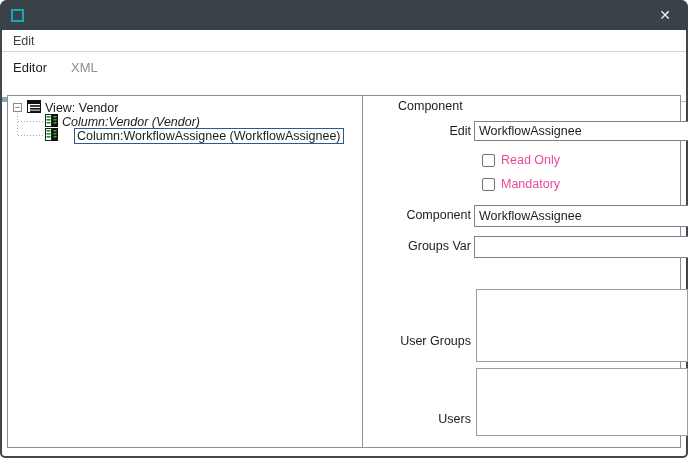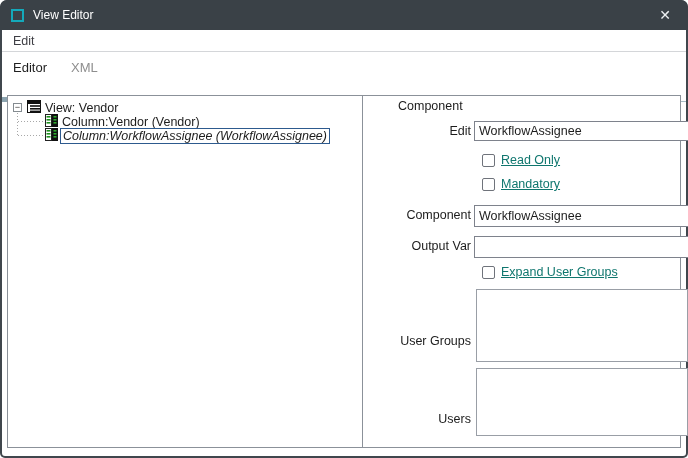--- a/index.html
+++ b/index.html
@@ -66,33 +66,33 @@
     position:absolute; left:0; top:0; width:355px; height:100%;
     border-right:1px solid #8b9199;
   }
   .detail-pane {
     position:absolute; left:355px; top:0; width:317px; height:100%;margin-left:30px;
   }
 
   
   .tree-row { position:absolute; height:15px; font-size:12.5px; color:#1c1c1c; display:flex; align-items:center; }
   .row-root  { left:0; top:4px; }
-  .row-c1    { left:0; top:18px; }
+  .row-c1    { left:0; top:18px;font-style:italic; }
   .row-c2    { left:0; top:32px; }
   .expand-box {
     position:absolute; left:5px; top:3px; width:9px; height:9px;
     border:1px solid #848b90; background:#fff;
     font-size:9px; line-height:7px; text-align:center; color:#333;
   }
   .tree-icon { display:inline-block; }
   .row-root .tree-icon { margin-left:19px; }
   .row-c1 .tree-icon, .row-c2 .tree-icon { margin-left:37px; }
   .tree-label { margin-left:4px; white-space:nowrap; }
   .tree-label.selected {
-    border:1px solid #2d5a8e; background:#ffffff; padding:0 2px; margin-left:2px;font-style:italic;
+    border:1px solid #2d5a8e; background:#ffffff; padding:0 2px; margin-left:16px;
   }
   .conn-v {
     position:absolute; left:9px; top:14px; width:1px; height:25px;
     background-image:linear-gradient(#a8a8a8 33%, rgba(255,255,255,0) 0%);
     background-size:1px 3px; background-repeat:repeat-y;
   }
   .conn-h {
     position:absolute; left:10px; width:25px; height:1px;
     background-image:linear-gradient(to right, #a8a8a8 33%, rgba(255,255,255,0) 0%);
     background-size:3px 1px; background-repeat:repeat-x;
@@ -109,21 +109,21 @@
   .text-input {
     position:absolute; left:81px; top:25px; width:234px; height:20px;
     border:1px solid #7e828c; font-family:inherit; font-size:12.5px;
     color:#1c1c1c; padding:0 4px; background:#fff; outline:none;
   }
   .check-row { position:absolute; display:flex; align-items:center; }
   .checkbox {
     width:13px; height:13px; border:1px solid #6f737b; border-radius:2px;
     background:#fff; flex:0 0 auto;
   }
-  .check-label { margin-left:6px; font-size:12.5px; color:#0f766e; white-space:nowrap;text-decoration:underline; }
+  .check-label { margin-left:6px; font-size:12.5px; color:#ec4899; white-space:nowrap; }
 
   .combo {
     position:absolute; left:81px; width:235px; height:22px;
     border:1px solid #7e828c; background:#fff;
     display:flex; align-items:center; padding:0 22px 0 4px;
   }
   .combo .combo-value { font-size:12.5px; color:#1c1c1c; white-space:nowrap; overflow:hidden; }
   .chevron {
     position:absolute; right:9px; top:7px; width:7px; height:7px;
     border-right:1.3px solid #5a5f66; border-bottom:1.3px solid #5a5f66;
@@ -144,21 +144,20 @@
   .side-btn.clear { color:#5c7a8e; font-size:13px; }
   .side-btn.browse { line-height:6px; letter-spacing:1px; font-weight:bold; padding-bottom:6px; }
 </style>
 </head>
 <body>
 
 <div class="window">
 
   <div class="titlebar">
     <span class="app-icon"></span>
-    <span class="title-text">View Editor</span>
     <span class="close-btn">✕</span>
   </div>
 
   <div class="menubar">
     <span class="menu-item">Edit</span>
   </div>
 
   <div class="tabbar">
     <span class="tab active">Editor</span>
     <span class="tab inactive">XML</span>
@@ -235,30 +234,26 @@
         <span class="checkbox"></span>
         <span class="check-label">Mandatory</span>
       </div>
 
       <span class="col-label" style="top:112px;">Component</span>
       <div class="combo" style="top:109px;">
         <span class="combo-value">WorkflowAssignee</span>
         <span class="chevron"></span>
       </div>
 
-      <span class="col-label" style="top:143px;">Output Var</span>
+      <span class="col-label" style="top:143px;">Groups Var</span>
       <div class="combo" style="top:140px;">
         <span class="combo-value"></span>
         <span class="chevron"></span>
       </div>
 
-      <div class="check-row" style="left:89px; top:169px;">
-        <span class="checkbox"></span>
-        <span class="check-label">Expand User Groups</span>
-      </div>
 
       <span class="col-label" style="top:238px;">User Groups</span>
       <div class="listbox" style="top:193px; height:73px;"></div>
       <div class="side-btn browse" style="top:192px;">...</div>
       <div class="side-btn clear" style="top:216px;">✕</div>
 
       <span class="col-label" style="top:316px;">Users</span>
       <div class="listbox" style="top:272px; height:68px;"></div>
       <div class="side-btn browse" style="top:272px;">...</div>
       <div class="side-btn clear" style="top:296px;">✕</div>

